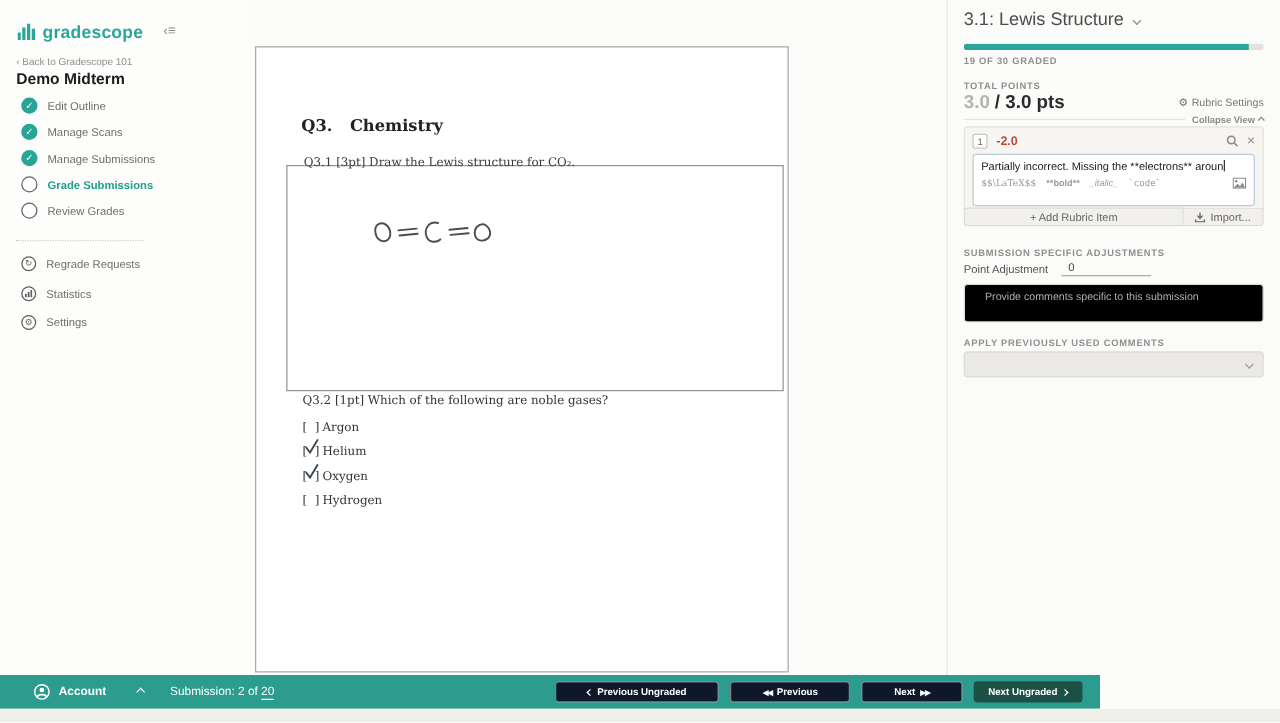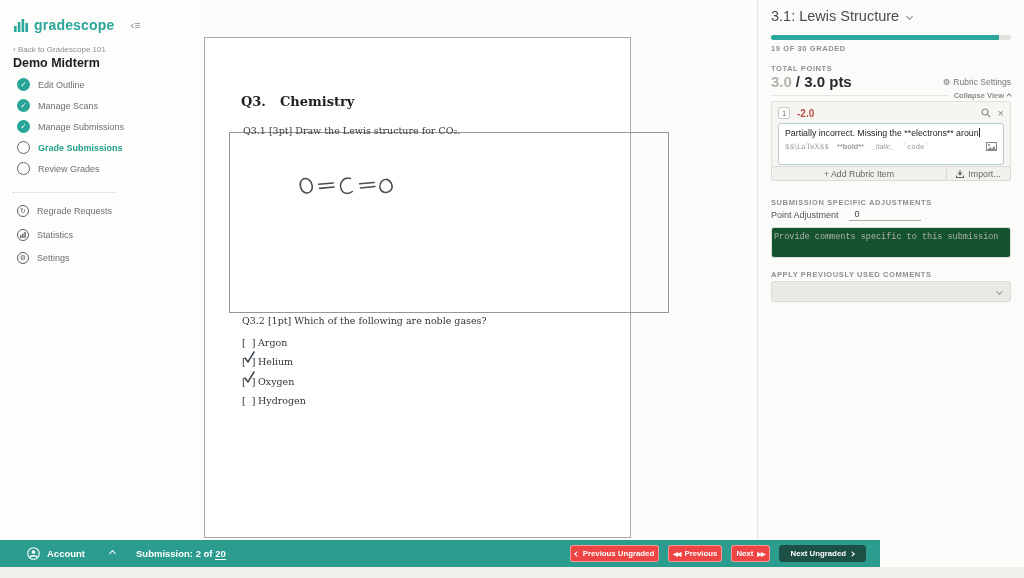--- a/index.html
+++ b/index.html
@@ -27,21 +27,21 @@
   .st-open   { border:1.5px solid #5c6b6a; background:#fff; }
   .nav-item.active span.lbl { color:#1f9f8b; font-weight:bold; }
   .side-divider { position:absolute; left:13px; top:192px; width:102px; border-top:1px dotted #cfcfcf; }
   .tool-item { position:absolute; left:17px; display:flex; align-items:center; gap:8px; font-size:9px; color:#6f6f6f; }
   .tool-circle { width:12px; height:12px; border-radius:50%; border:1.2px solid #5f5f5f; display:flex; align-items:center; justify-content:center; font-size:7px; color:#5f5f5f; }
 
   
   .paper { position:absolute; left:204px; top:37px; width:427px; height:501px; background:#fff; border:1px solid #a9a9a9; font-family:"DejaVu Serif","Liberation Serif",serif; color:#2f2f2f; }
   .doc-heading { position:absolute; left:36px; top:56px; font-size:13px; font-weight:bold; color:#222; }
   .doc-heading .qsp { margin-right:14px; }
-  .region-box { position:absolute; left:24px; top:94px; width:440px; height:181px; border:1px solid #979797; }
+  .region-box { position:absolute; left:24px; top:94px; width:398px; height:181px; border:1px solid #979797; }
   .q31-label { position:absolute; left:13px; top:-8px; font-size:9.5px; color:#3b3b3b; }
   .lewis { position:absolute; left:66px; top:40px; }
   .q32 { position:absolute; left:37px; top:277px; font-size:9.5px; color:#333; }
   .opt { position:absolute; left:37px; font-size:9.5px; color:#333; }
   .opt .mark-wrap { position:relative; display:inline-block; width:16px; }
   .handcheck { position:absolute; left:1px; top:-5px; }
 
   
   .panel { position:absolute; left:757px; top:0; width:267px; height:540px; background:#fbfbf9; border-left:1px solid #e7e6e3; }
   .p-abs { position:absolute; left:13px; right:13px; }
@@ -77,33 +77,33 @@
   .editor-hints .spacer { flex:1; }
 
   .btn-group { top:166px; display:flex; }
   .gray-btn { background:#f1f0ed; border:1px solid #dcdbd7; color:#666; font-size:8.8px; height:15px; display:flex; align-items:center; justify-content:center; gap:4px; cursor:pointer; }
   .btn-add { flex:1; border-radius:3px 0 0 3px; }
   .btn-import { width:64px; border-left:none; border-radius:0 3px 3px 0; }
 
   .adj-label { top:198px; }
   .adj-row { top:209px; display:flex; align-items:center; gap:10px; font-size:9px; color:#555; }
   .adj-input { width:72px; border-bottom:1px solid #adaca8; font-size:9px; color:#444; padding:0 0 1px 6px; }
-  .comment-box { top:227px; height:31px; background:#14532d; border:1px solid #dddcd8; border-radius:3px; padding:4px 2px; font-size:8.5px; color:#b0afac;font-family:Liberation Mono, monospace; }
+  .comment-box { top:227px; height:31px; background:#000000; border:1px solid #dddcd8; border-radius:3px; padding:4px 16px; font-size:8.5px; color:#b0afac; }
   .apply-label { top:270px; }
   .apply-select { top:281px; height:21px; background:#ebe9e5; border:1px solid #dcdbd7; border-radius:3px; display:flex; align-items:center; justify-content:flex-end; padding:0 8px; cursor:pointer; }
 
   
   .footer { position:absolute; left:0; top:540px; width:880px; height:27px; background:#2b9c8e; display:flex; align-items:center; color:#fff; }
   .footer-strip { position:absolute; left:0; top:567px; width:1024px; height:11px; background:#f0efe9; }
   .account { position:absolute; left:27px; display:flex; align-items:center; gap:7px; font-size:9.5px; font-weight:bold; cursor:pointer; }
   .footer-caret { position:absolute; left:110px; top:11px; cursor:pointer; }
-  .submission { position:absolute; left:136px; font-size:9.5px; font-weight:bold; }
+  .submission { position:absolute; left:136px; font-size:9.5px; font-weight:normal; }
   .submission .total { border-bottom:1px solid #fff; }
   .footer-btns { position:absolute; right:14px; display:flex; gap:9px; align-items:center; }
-  .f-btn { height:17px; border:1px solid rgba(255,255,255,.45); background:#ef4444; border-radius:3px; color:#fff; font-size:7.8px; font-weight:bold; display:flex; align-items:center; gap:4px; padding:0 4px; cursor:pointer; white-space:nowrap; }
+  .f-btn { height:17px; border:1px solid rgba(255,255,255,.45); background:#0f172a; border-radius:3px; color:#fff; font-size:7.8px; font-weight:bold; display:flex; align-items:center; gap:4px; padding:0 25px; cursor:pointer; white-space:nowrap; }
   .f-btn.dark { background:#1d5045; border-color:#1d5045; padding:0 11px; }
   .skip { font-size:6px; letter-spacing:-1px; }
 </style>
 </head>
 <body>
 
 <div class="sidebar">
   <div class="logo-row">
     <svg width="14" height="14" viewBox="0 0 14 14">
       <rect x="0" y="8" width="2.6" height="6" fill="#2aa79a"></rect>

